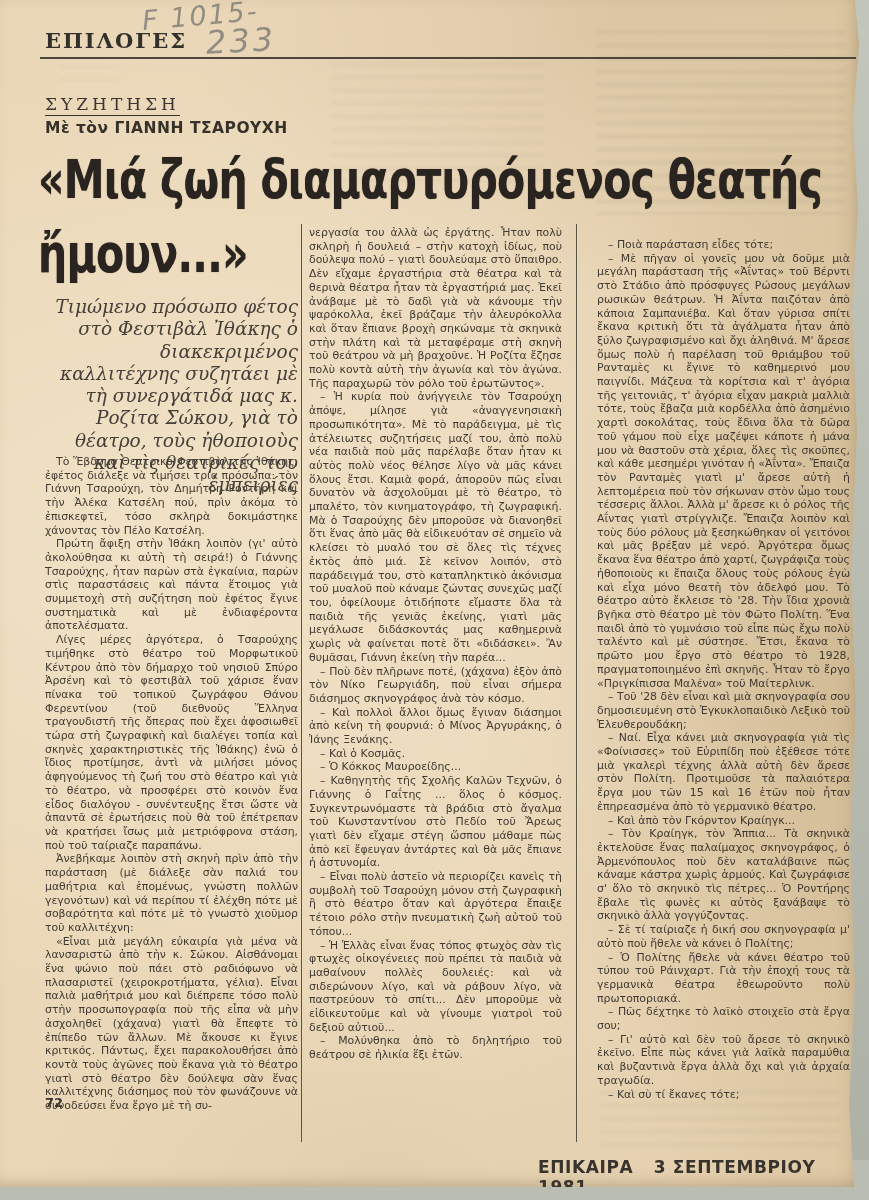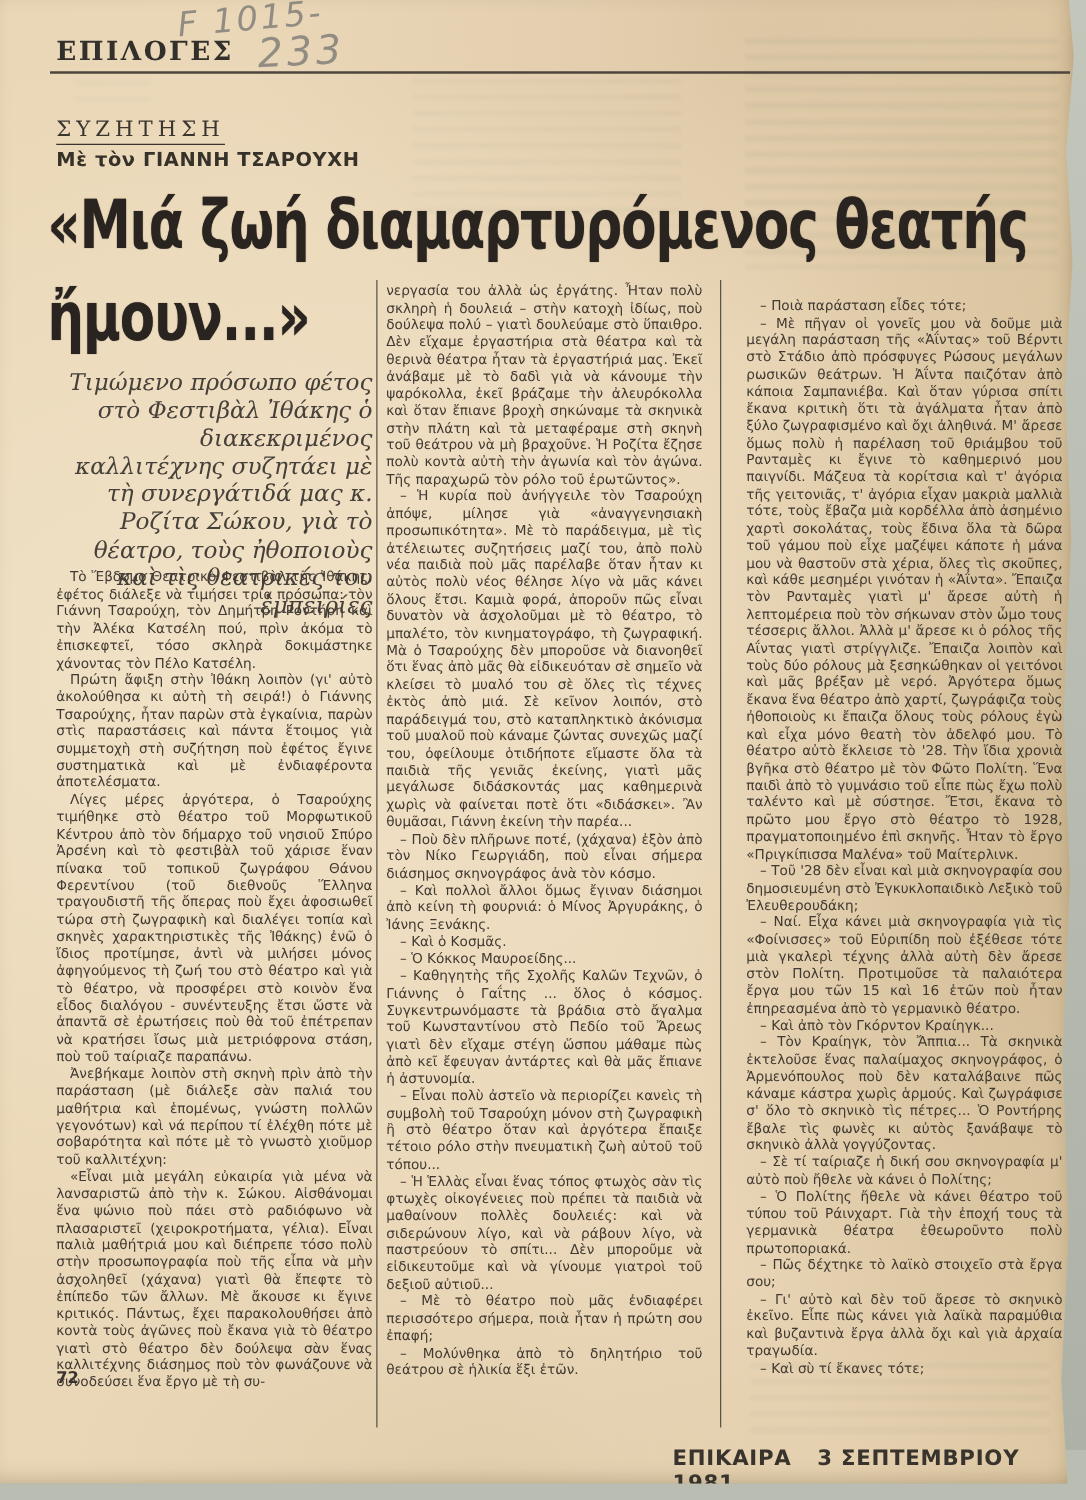--- a/index.html
+++ b/index.html
@@ -93,21 +93,20 @@
     <div class="col col-mid">
         <p class="cont">νεργασία του ἀλλὰ ὡς ἐργάτης. Ἦταν πολὺ σκληρὴ ἡ δουλειά – στὴν κατοχὴ ἰδίως, ποὺ δούλεψα πολύ – γιατὶ δουλεύαμε στὸ ὕπαιθρο. Δὲν εἴχαμε ἐργαστήρια στὰ θέατρα καὶ τὰ θερινὰ θέατρα ἦταν τὰ ἐργαστήριά μας. Ἐκεῖ ἀνάβαμε μὲ τὸ δαδὶ γιὰ νὰ κάνουμε τὴν ψαρόκολλα, ἐκεῖ βράζαμε τὴν ἀλευρόκολλα καὶ ὅταν ἔπιανε βροχὴ σηκώναμε τὰ σκηνικὰ στὴν πλάτη καὶ τὰ μεταφέραμε στὴ σκηνὴ τοῦ θεάτρου νὰ μὴ βραχοῦνε. Ἡ Ροζίτα ἔζησε πολὺ κοντὰ αὐτὴ τὴν ἀγωνία καὶ τὸν ἀγώνα. Τῆς παραχωρῶ τὸν ρόλο τοῦ ἐρωτῶντος».</p>
         <p>– Ἡ κυρία ποὺ ἀνήγγειλε τὸν Τσαρούχη ἀπόψε, μίλησε γιὰ «ἀναγγενησιακὴ προσωπικότητα». Μὲ τὸ παράδειγμα, μὲ τὶς ἀτέλειωτες συζητήσεις μαζί του, ἀπὸ πολὺ νέα παιδιὰ ποὺ μᾶς παρέλαβε ὅταν ἦταν κι αὐτὸς πολὺ νέος θέλησε λίγο νὰ μᾶς κάνει ὅλους ἔτσι. Καμιὰ φορά, ἀποροῦν πῶς εἶναι δυνατὸν νὰ ἀσχολοῦμαι μὲ τὸ θέατρο, τὸ μπαλέτο, τὸν κινηματογράφο, τὴ ζωγραφική. Μὰ ὁ Τσαρούχης δὲν μποροῦσε νὰ διανοηθεῖ ὅτι ἕνας ἀπὸ μᾶς θὰ εἰδικευόταν σὲ σημεῖο νὰ κλείσει τὸ μυαλό του σὲ ὅλες τὶς τέχνες ἐκτὸς ἀπὸ μιά. Σὲ κεῖνον λοιπόν, στὸ παράδειγμά του, στὸ καταπληκτικὸ ἀκόνισμα τοῦ μυαλοῦ ποὺ κάναμε ζώντας συνεχῶς μαζί του, ὀφείλουμε ὁτιδήποτε εἴμαστε ὅλα τὰ παιδιὰ τῆς γενιᾶς ἐκείνης, γιατὶ μᾶς μεγάλωσε διδάσκοντάς μας καθημερινὰ χωρὶς νὰ φαίνεται ποτὲ ὅτι «διδάσκει». Ἂν θυμᾶσαι, Γιάννη ἐκείνη τὴν παρέα...</p>
         <p>– Ποὺ δὲν πλῆρωνε ποτέ, (χάχανα) ἐξὸν ἀπὸ τὸν Νίκο Γεωργιάδη, ποὺ εἶναι σήμερα διάσημος σκηνογράφος ἀνὰ τὸν κόσμο.</p>
         <p>– Καὶ πολλοὶ ἄλλοι ὅμως ἔγιναν διάσημοι ἀπὸ κείνη τὴ φουρνιά: ὁ Μίνος Ἀργυράκης, ὁ Ἰάνης Ξενάκης.</p>
         <p>– Καὶ ὁ Κοσμᾶς.</p>
         <p>– Ὁ Κόκκος Μαυροείδης...</p>
         <p>– Καθηγητὴς τῆς Σχολῆς Καλῶν Τεχνῶν, ὁ Γιάννης ὁ Γαΐτης ... ὅλος ὁ κόσμος. Συγκεντρωνόμαστε τὰ βράδια στὸ ἄγαλμα τοῦ Κωνσταντίνου στὸ Πεδίο τοῦ Ἄρεως γιατὶ δὲν εἴχαμε στέγη ὥσπου μάθαμε πὼς ἀπὸ κεῖ ἔφευγαν ἀντάρτες καὶ θὰ μᾶς ἔπιανε ἡ ἀστυνομία.</p>
         <p>– Εἶναι πολὺ ἀστεῖο νὰ περιορίζει κανεὶς τὴ συμβολὴ τοῦ Τσαρούχη μόνον στὴ ζωγραφικὴ ἢ στὸ θέατρο ὅταν καὶ ἀργότερα ἔπαιξε τέτοιο ρόλο στὴν πνευματικὴ ζωὴ αὐτοῦ τοῦ τόπου...</p>
         <p>– Ἡ Ἑλλὰς εἶναι ἕνας τόπος φτωχὸς σὰν τὶς φτωχὲς οἰκογένειες ποὺ πρέπει τὰ παιδιὰ νὰ μαθαίνουν πολλὲς δουλειές: καὶ νὰ σιδερώνουν λίγο, καὶ νὰ ράβουν λίγο, νὰ παστρεύουν τὸ σπίτι... Δὲν μποροῦμε νὰ εἰδικευτοῦμε καὶ νὰ γίνουμε γιατροὶ τοῦ δεξιοῦ αὐτιοῦ...</p>
-        <p>– Μὲ τὸ θέατρο ποὺ μᾶς ἐνδιαφέρει περισσότερο σήμερα, ποιὰ ἦταν ἡ πρώτη σου ἐπαφή;</p>
         <p>– Μολύνθηκα ἀπὸ τὸ δηλητήριο τοῦ θεάτρου σὲ ἡλικία ἕξι ἐτῶν.</p>
       </div>
     <div class="vrule vr2"></div>
     <div class="col col-right">
         <p>– Ποιὰ παράσταση εἶδες τότε;</p>
         <p>– Μὲ πῆγαν οἱ γονεῖς μου νὰ δοῦμε μιὰ μεγάλη παράσταση τῆς «Ἀΐντας» τοῦ Βέρντι στὸ Στάδιο ἀπὸ πρόσφυγες Ρώσους μεγάλων ρωσικῶν θεάτρων. Ἡ Ἀΐντα παιζόταν ἀπὸ κάποια Σαμπανιέβα. Καὶ ὅταν γύρισα σπίτι ἔκανα κριτικὴ ὅτι τὰ ἀγάλματα ἦταν ἀπὸ ξύλο ζωγραφισμένο καὶ ὄχι ἀληθινά. Μ' ἄρεσε ὅμως πολὺ ἡ παρέλαση τοῦ θριάμβου τοῦ Ρανταμὲς κι ἔγινε τὸ καθημερινό μου παιγνίδι. Μάζευα τὰ κορίτσια καὶ τ' ἀγόρια τῆς γειτονιᾶς, τ' ἀγόρια εἶχαν μακριὰ μαλλιὰ τότε, τοὺς ἔβαζα μιὰ κορδέλλα ἀπὸ ἀσημένιο χαρτὶ σοκολάτας, τοὺς ἔδινα ὅλα τὰ δῶρα τοῦ γάμου ποὺ εἶχε μαζέψει κάποτε ἡ μάνα μου νὰ θαστοῦν στὰ χέρια, ὅλες τὶς σκοῦπες, καὶ κάθε μεσημέρι γινόταν ἡ «Ἀΐντα». Ἔπαιζα τὸν Ρανταμὲς γιατὶ μ' ἄρεσε αὐτὴ ἡ λεπτομέρεια ποὺ τὸν σήκωναν στὸν ὦμο τους τέσσερις ἄλλοι. Ἀλλὰ μ' ἄρεσε κι ὁ ρόλος τῆς Αΐντας γιατὶ στρίγγλιζε. Ἔπαιζα λοιπὸν καὶ τοὺς δύο ρόλους μὰ ξεσηκώθηκαν οἱ γειτόνοι καὶ μᾶς βρέξαν μὲ νερό. Ἀργότερα ὅμως ἔκανα ἕνα θέατρο ἀπὸ χαρτί, ζωγράφιζα τοὺς ἠθοποιοὺς κι ἔπαιζα ὅλους τοὺς ρόλους ἐγὼ καὶ εἶχα μόνο θεατὴ τὸν ἀδελφό μου. Τὸ θέατρο αὐτὸ ἔκλεισε τὸ '28. Τὴν ἴδια χρονιὰ βγῆκα στὸ θέατρο μὲ τὸν Φῶτο Πολίτη. Ἕνα παιδὶ ἀπὸ τὸ γυμνάσιο τοῦ εἶπε πὼς ἔχω πολὺ ταλέντο καὶ μὲ σύστησε. Ἔτσι, ἔκανα τὸ πρῶτο μου ἔργο στὸ θέατρο τὸ 1928, πραγματοποιημένο ἐπὶ σκηνῆς. Ἦταν τὸ ἔργο «Πριγκίπισσα Μαλένα» τοῦ Μαίτερλινκ.</p>
         <p>– Τοῦ '28 δὲν εἶναι καὶ μιὰ σκηνογραφία σου δημοσιευμένη στὸ Ἐγκυκλοπαιδικὸ Λεξικὸ τοῦ Ἐλευθερουδάκη;</p>
         <p>– Ναί. Εἶχα κάνει μιὰ σκηνογραφία γιὰ τὶς «Φοίνισσες» τοῦ Εὐριπίδη ποὺ ἐξέθεσε τότε μιὰ γκαλερὶ τέχνης ἀλλὰ αὐτὴ δὲν ἄρεσε στὸν Πολίτη. Προτιμοῦσε τὰ παλαιότερα ἔργα μου τῶν 15 καὶ 16 ἐτῶν ποὺ ἦταν ἐπηρεασμένα ἀπὸ τὸ γερμανικὸ θέατρο.</p>
         <p>– Καὶ ἀπὸ τὸν Γκόρντον Κραίηγκ...</p>
         <p>– Τὸν Κραίηγκ, τὸν Ἄππια... Τὰ σκηνικὰ ἐκτελοῦσε ἕνας παλαίμαχος σκηνογράφος, ὁ Ἀρμενόπουλος ποὺ δὲν καταλάβαινε πῶς κάναμε κάστρα χωρὶς ἁρμούς. Καὶ ζωγράφισε σ' ὅλο τὸ σκηνικὸ τὶς πέτρες... Ὁ Ροντήρης ἔβαλε τὶς φωνὲς κι αὐτὸς ξανάβαψε τὸ σκηνικὸ ἀλλὰ γογγύζοντας.</p>

